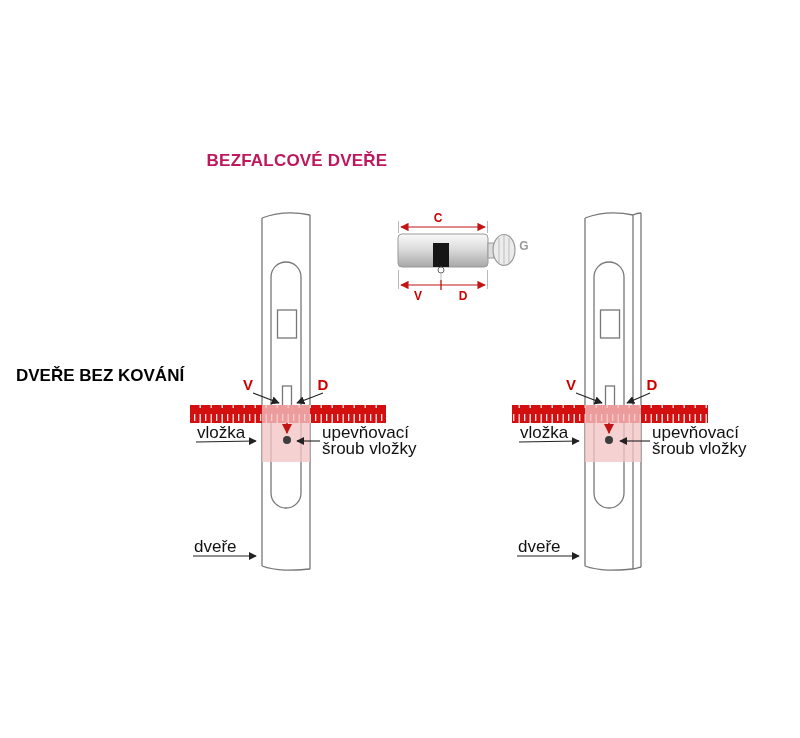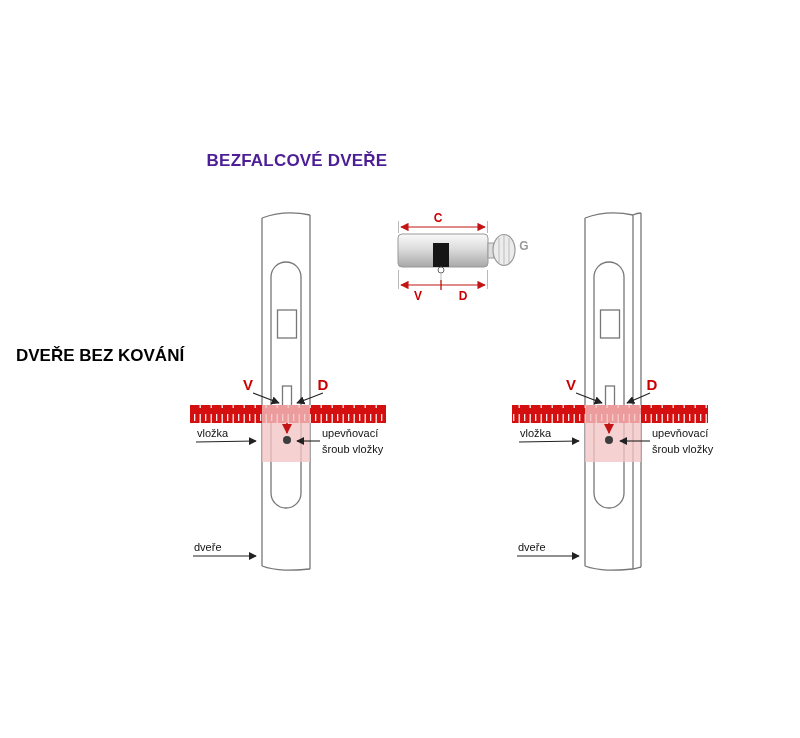--- a/index.html
+++ b/index.html
@@ -2,28 +2,28 @@
 <html><head>
 <meta charset="utf-8">
 <style>
   html,body{margin:0;padding:0;background:#fff;}
   .stage{
     position:relative;width:800px;height:738px;background:#ffffff;
     font-family:"Liberation Sans",sans-serif;overflow:hidden;
   }
   .stage svg.draw{position:absolute;left:0;top:0;}
   .title{
-    position:absolute;font-weight:bold;font-size:17px;color:#4c1d95;
+    position:absolute;font-weight:bold;font-size:17px;color:#be185d;
     text-align:center;letter-spacing:.2px;white-space:nowrap;
   }
   .side-label{
     position:absolute;font-weight:bold;font-size:17px;color:#000;white-space:nowrap;
   }
   .lbl{
-    position:absolute;font-size:11px;color:#111;line-height:16px;white-space:nowrap;
+    position:absolute;font-size:17px;color:#111;line-height:16px;white-space:nowrap;
   }
   .vd{
     position:absolute;font-weight:bold;font-size:15px;color:#cc0000;
     width:16px;text-align:center;white-space:nowrap;
   }
   .dim{
     position:absolute;font-weight:bold;font-size:12px;color:#cc0000;
     width:16px;text-align:center;white-space:nowrap;
   }
   .dim.gray{color:#9a9a9a;}
@@ -134,21 +134,21 @@
       <line x1="576" y1="393" x2="602" y2="403" marker-end="url(#arrB)"></line>
       <line x1="650" y1="393" x2="627" y2="403" marker-end="url(#arrB)"></line>
       <line x1="519" y1="442" x2="579" y2="441" marker-end="url(#arrB)"></line>
       <line x1="650" y1="441" x2="620" y2="441" marker-end="url(#arrB)"></line>
       <line x1="517" y1="556" x2="579" y2="556" marker-end="url(#arrB)"></line>
     </g>
   </svg>
 
   <div class="title" style="left:197px;top:151px;width:200px;">BEZFALCOVÉ DVEŘE</div>
 
-  <div class="side-label" style="left:16px;top:346px;">DVEŘE BEZ KOVÁNÍ</div>
+  <div class="side-label" style="left:16px;top:366px;">DVEŘE BEZ KOVÁNÍ</div>
 
   <div class="dim" style="left:430px;top:211px;">C</div>
   <div class="dim" style="left:410px;top:289px;">V</div>
   <div class="dim" style="left:455px;top:289px;">D</div>
   <div class="dim gray" style="left:516px;top:239px;">G</div>
 
   <div class="vd" style="left:240px;top:376px;">V</div>
   <div class="vd" style="left:315px;top:376px;">D</div>
 
   <div class="vd" style="left:563px;top:376px;">V</div>

